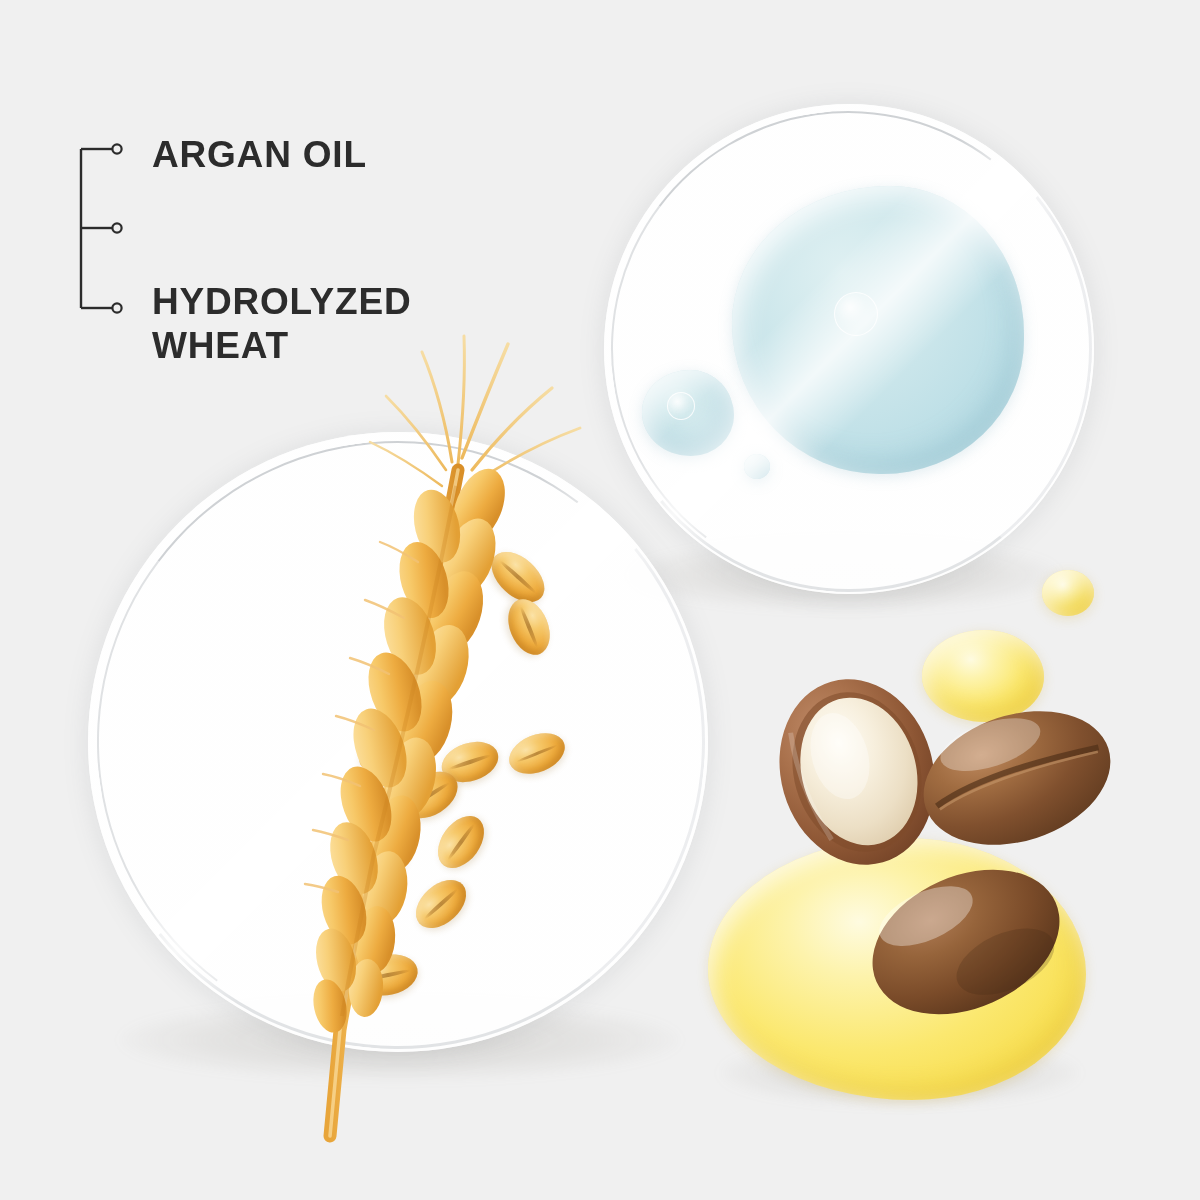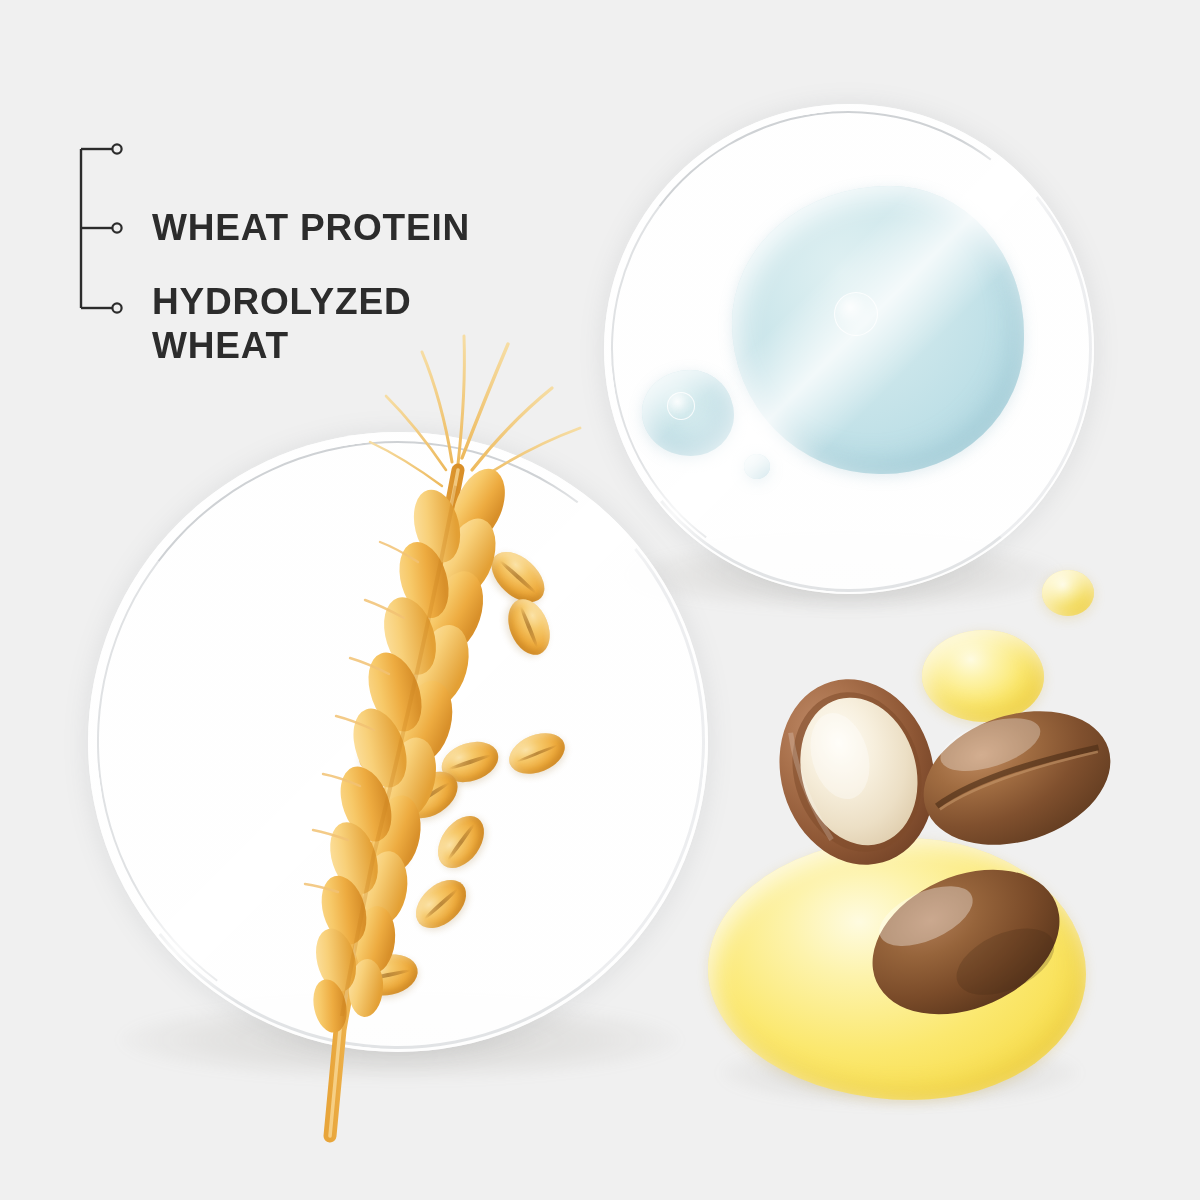--- a/index.html
+++ b/index.html
@@ -244,21 +244,21 @@
       <line x1="81" y1="149" x2="112" y2="149" stroke="#2c2c2c" stroke-width="2.4"></line>
       <line x1="81" y1="228" x2="112" y2="228" stroke="#2c2c2c" stroke-width="2.4"></line>
       <line x1="81" y1="308" x2="112" y2="308" stroke="#2c2c2c" stroke-width="2.4"></line>
 
       <circle cx="117" cy="149" r="4.6" fill="#f0f0f0" stroke="#2c2c2c" stroke-width="2.2"></circle>
       <circle cx="117" cy="228" r="4.6" fill="#f0f0f0" stroke="#2c2c2c" stroke-width="2.2"></circle>
       <circle cx="117" cy="308" r="4.6" fill="#f0f0f0" stroke="#2c2c2c" stroke-width="2.2"></circle>
     </svg>
   </div>
 
-  <div class="label" id="label-wheat">WHEAT PROTEIN</div>
+  <div class="label" id="label-argan">ARGAN OIL</div>
   <div class="label" id="label-silk">HYDROLYZED
 WHEAT</div>
 
   <div class="soft-shadow" style="left:630px; top:540px; width:430px; height:70px;"></div>
 
   <div class="dish" id="dish-gel">
     <div class="glass"></div>
     <div class="rim-arc"></div>
     <div class="rim-arc2"></div>
 

